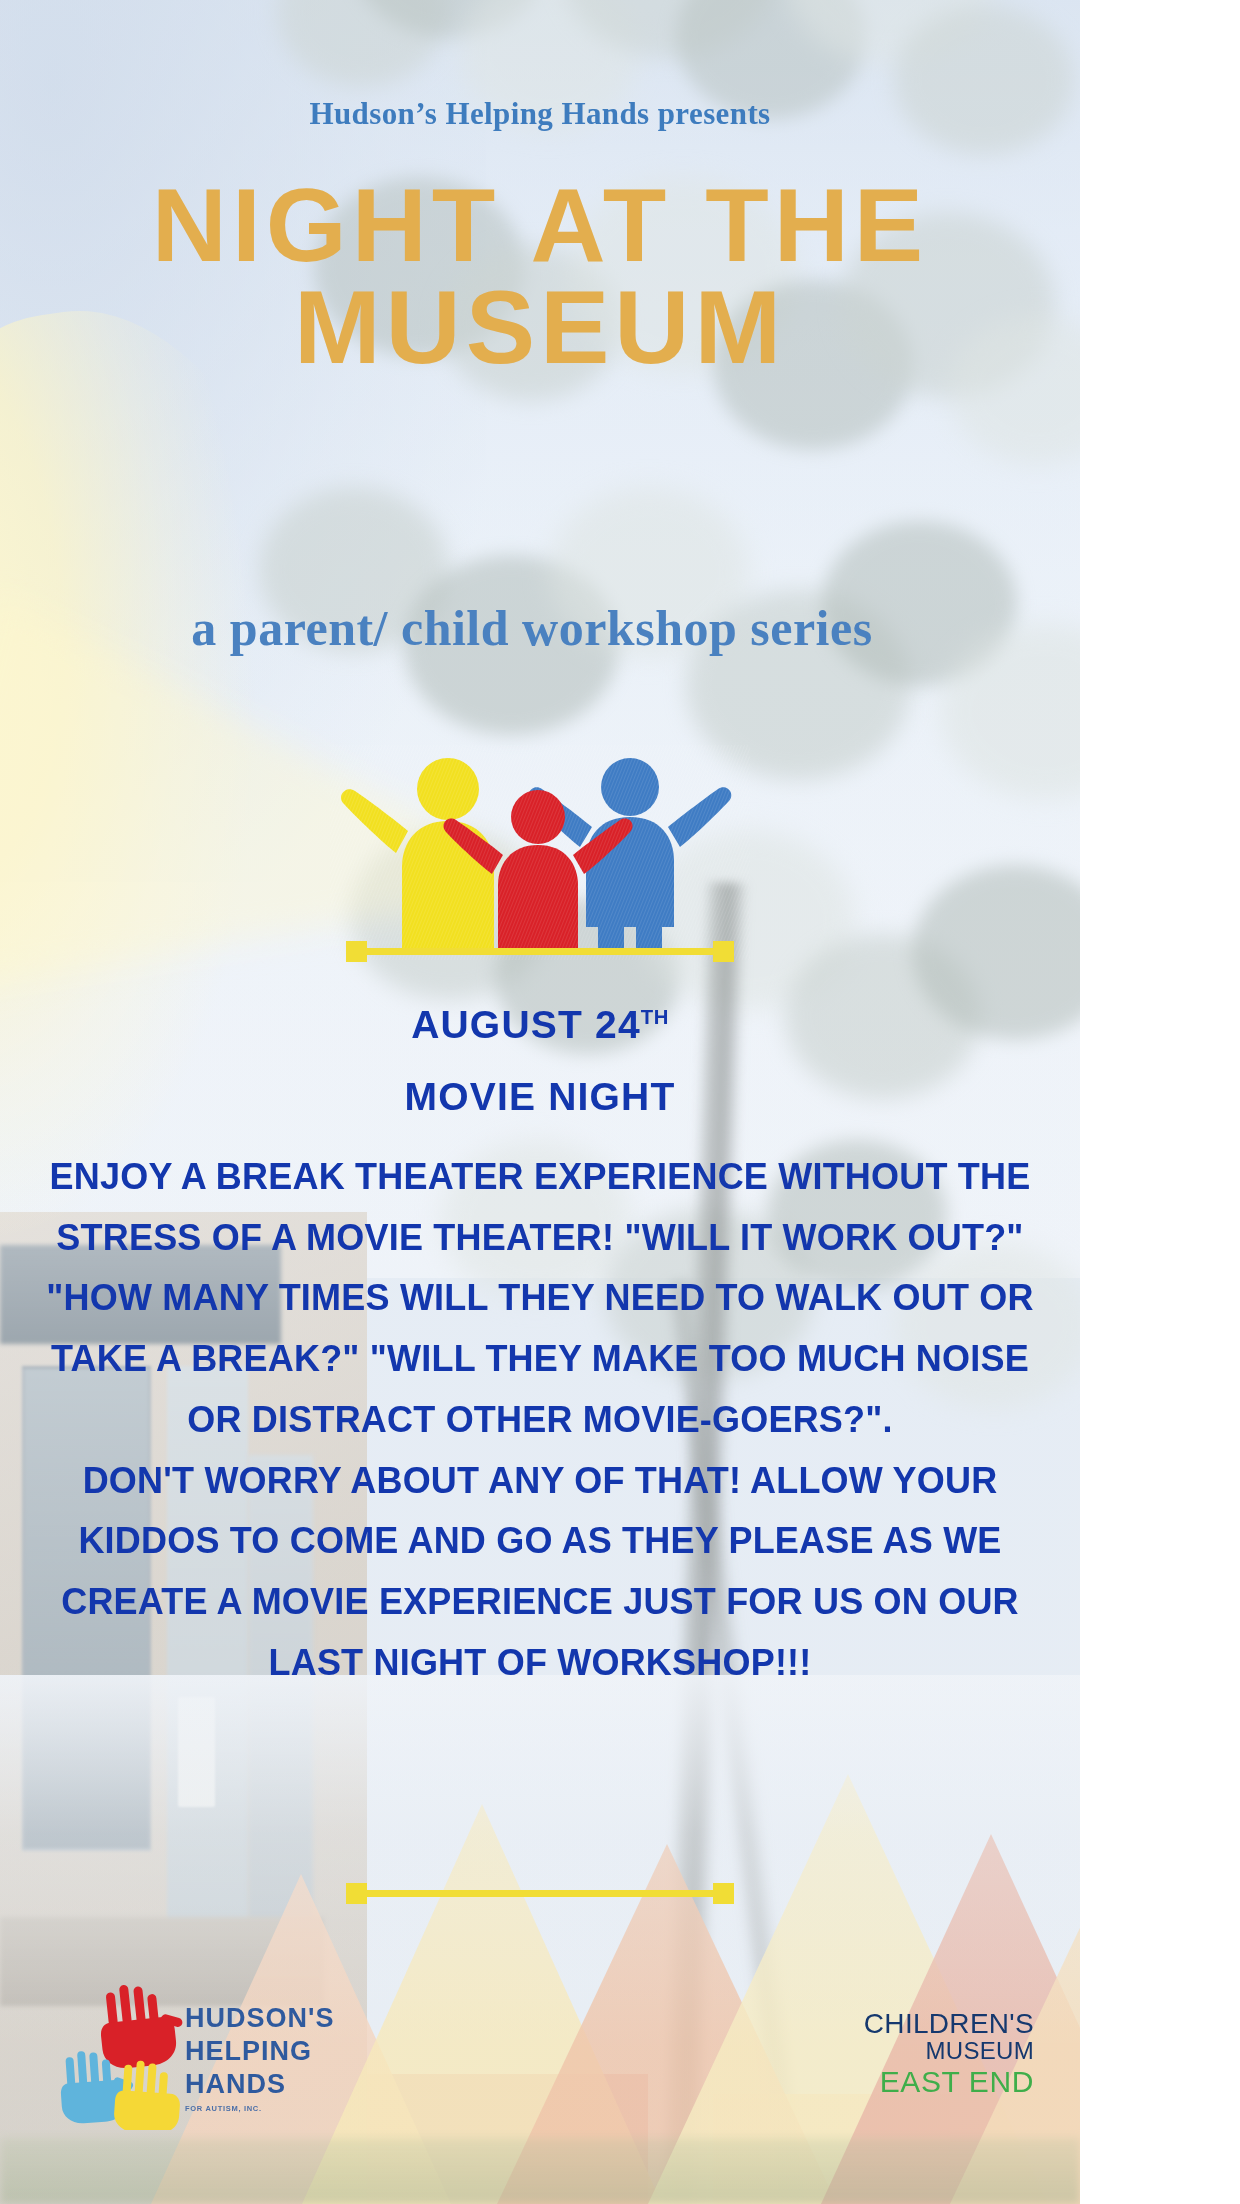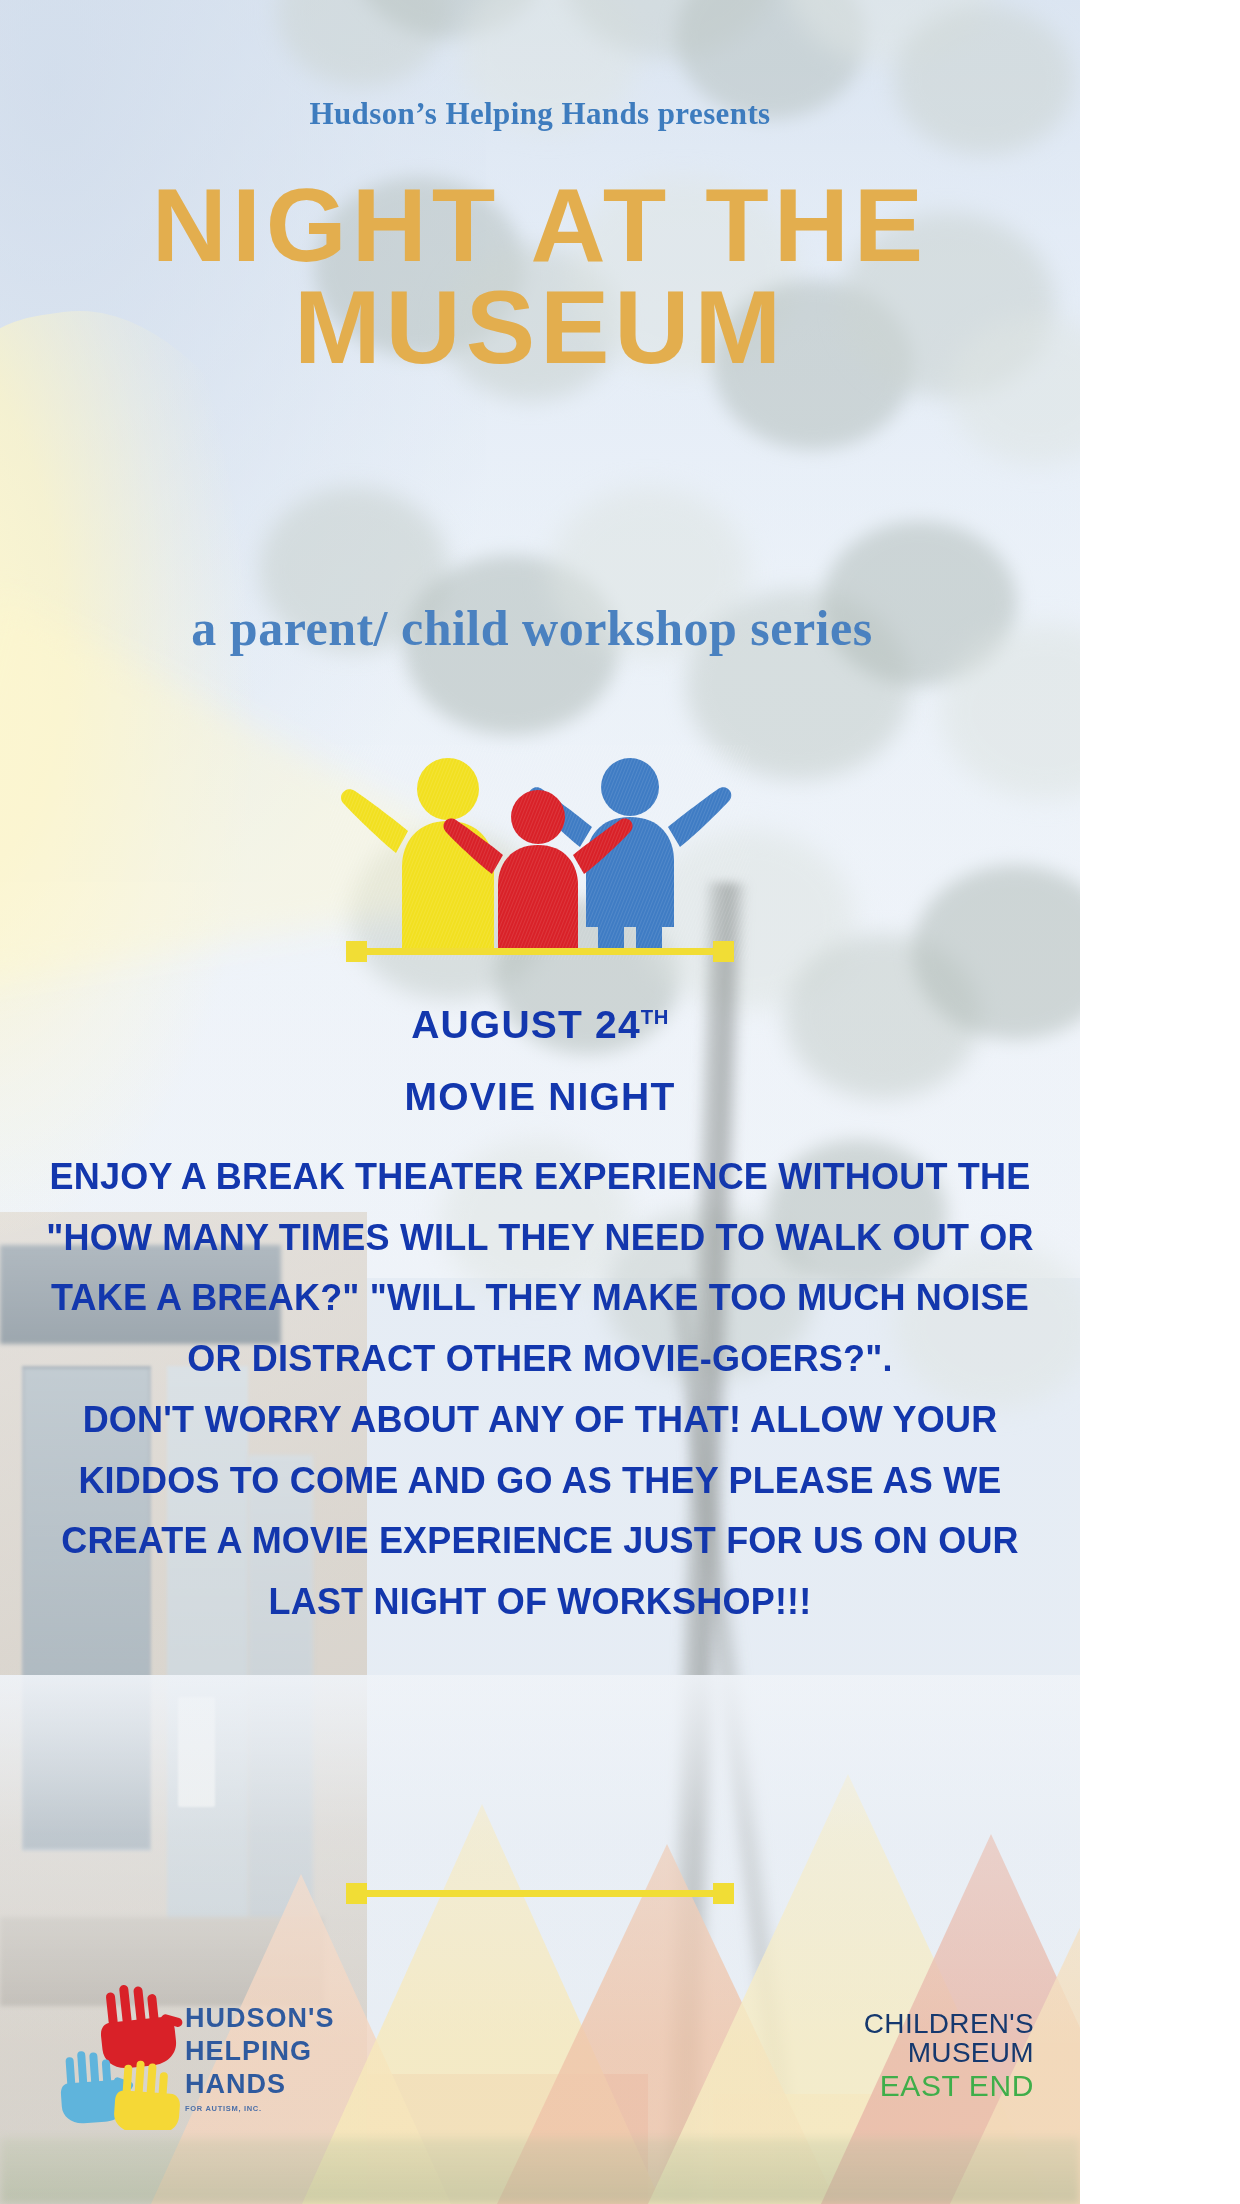--- a/index.html
+++ b/index.html
@@ -191,21 +191,21 @@
   .hhh-sub{
     font-size:7.5px;font-weight:bold;letter-spacing:.7px;color:#4b6fa8;
     margin-top:3px;
   }
 
   .logo-cme{
     position:absolute;right:46px;top:2010px;text-align:right;
     font-family:"Liberation Sans",sans-serif;font-weight:normal;
   }
   .cme-1{font-size:28px;line-height:1.02;letter-spacing:.3px;color:#15386e;}
-  .cme-2{font-size:28px;line-height:1.02;letter-spacing:.3px;color:#15386e;}
+  .cme-2{font-size:24px;line-height:1.02;letter-spacing:.3px;color:#15386e;}
   .cme-3{font-size:30px;line-height:1.1;letter-spacing:.6px;color:#3fae4a;margin-top:2px;}
 </style>
 </head>
 <body>
 
 <div class="poster">
 
   <div class="bg">
     <div class="sky"></div>
     <div class="sky-left-glow"></div>
@@ -322,20 +322,21 @@
 
     <div class="date-block">
       <div class="date-line">
         <span>AUGUST 24</span><sup>TH</sup>
       </div>
       <div class="event-line">MOVIE NIGHT</div>
     </div>
 
     <div class="body-copy">
       <p>ENJOY A BREAK THEATER EXPERIENCE WITHOUT THE</p>
+      <p>STRESS OF A MOVIE THEATER! "WILL IT WORK OUT?"</p>
       <p>"HOW MANY TIMES WILL THEY NEED TO WALK OUT OR</p>
       <p>TAKE A BREAK?" "WILL THEY MAKE TOO MUCH NOISE</p>
       <p>OR DISTRACT OTHER MOVIE-GOERS?".</p>
       <p>DON'T WORRY ABOUT ANY OF THAT! ALLOW YOUR</p>
       <p>KIDDOS TO COME AND GO AS THEY PLEASE AS WE</p>
       <p>CREATE A MOVIE EXPERIENCE JUST FOR US ON OUR</p>
       <p>LAST NIGHT OF WORKSHOP!!!</p>
     </div>
 
     <div class="divider" id="divider-bottom">

